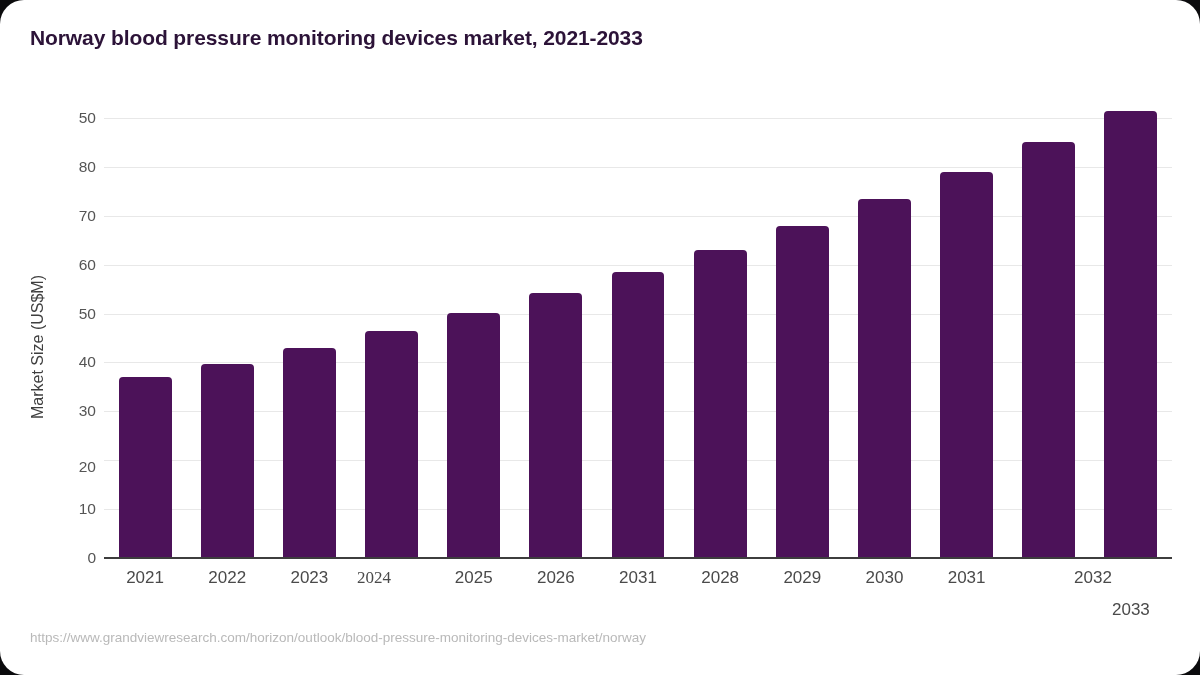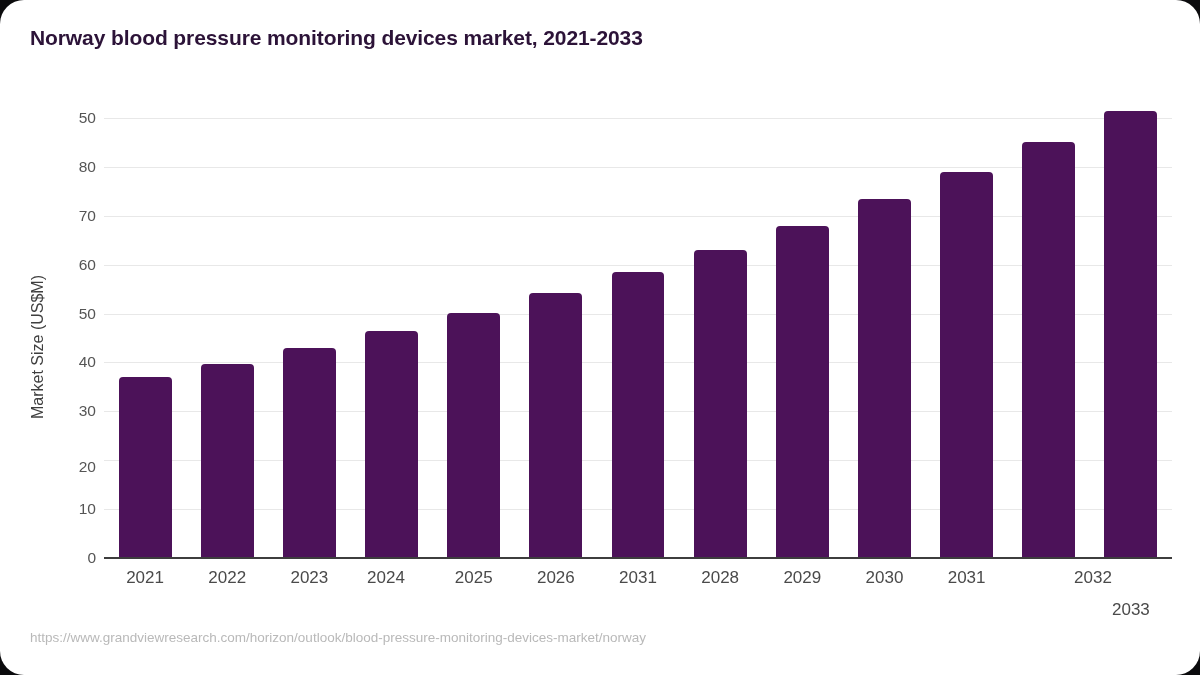--- a/index.html
+++ b/index.html
@@ -225,21 +225,21 @@
       <div class="bar" title="2032: 85.1" style="left: 918.275px; width: 52.9892px; height: 416.044px; background: rgb(76, 18, 89);"></div>
       <div class="bar" title="2033: 91.5" style="left: 1000.43px; width: 52.9892px; height: 447.333px; background: rgb(76, 18, 89);"></div>
     </div>
 
   <div id="axis-line"></div>
 
   <div id="xtick-labels">
       <span style="left: 41.0769px;">2021</span>
       <span style="left: 123.231px;">2022</span>
       <span style="left: 205.385px;">2023</span>
-      <span style="left: 282px;">2024</span>
+      <span style="left: 270px; font-family: Liberation Serif, serif;">2024</span>
       <span style="left: 369.692px;">2025</span>
       <span style="left: 451.846px;">2026</span>
       <span style="left: 534px;">2031</span>
       <span style="left: 616.154px;">2028</span>
       <span style="left: 698.308px;">2029</span>
       <span style="left: 780.462px;">2030</span>
       <span style="left: 862.615px;">2031</span>
       <span style="left: 971px; margin-left: 18px;">2032</span>
       <span style="left: 1026.92px; margin-top: 32px;">2033</span>
     </div>

